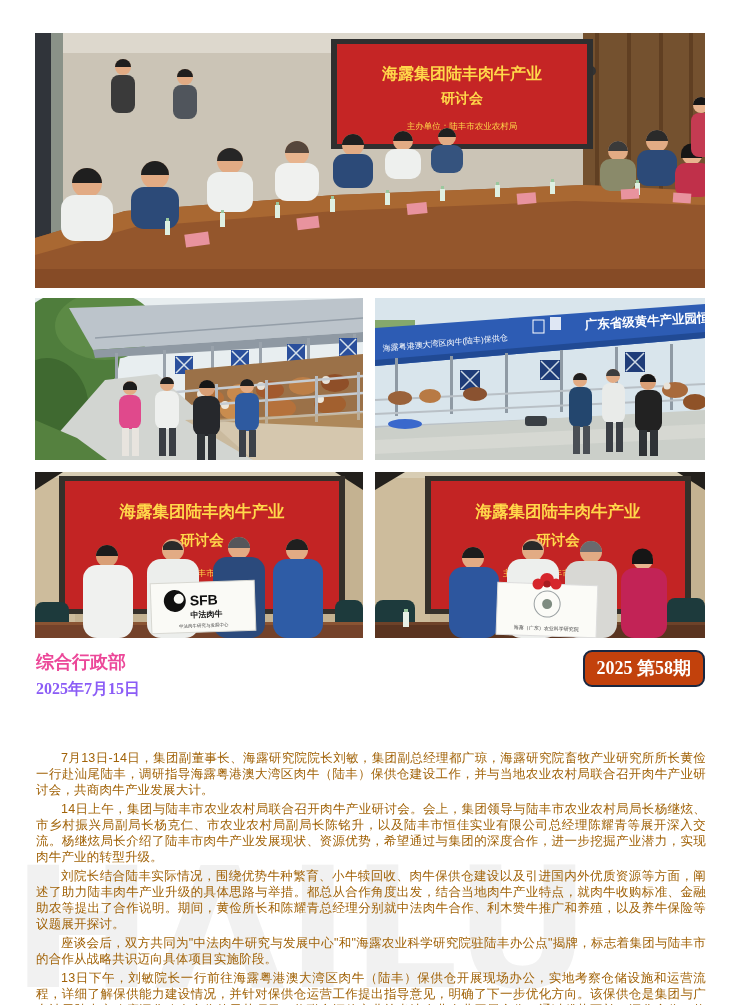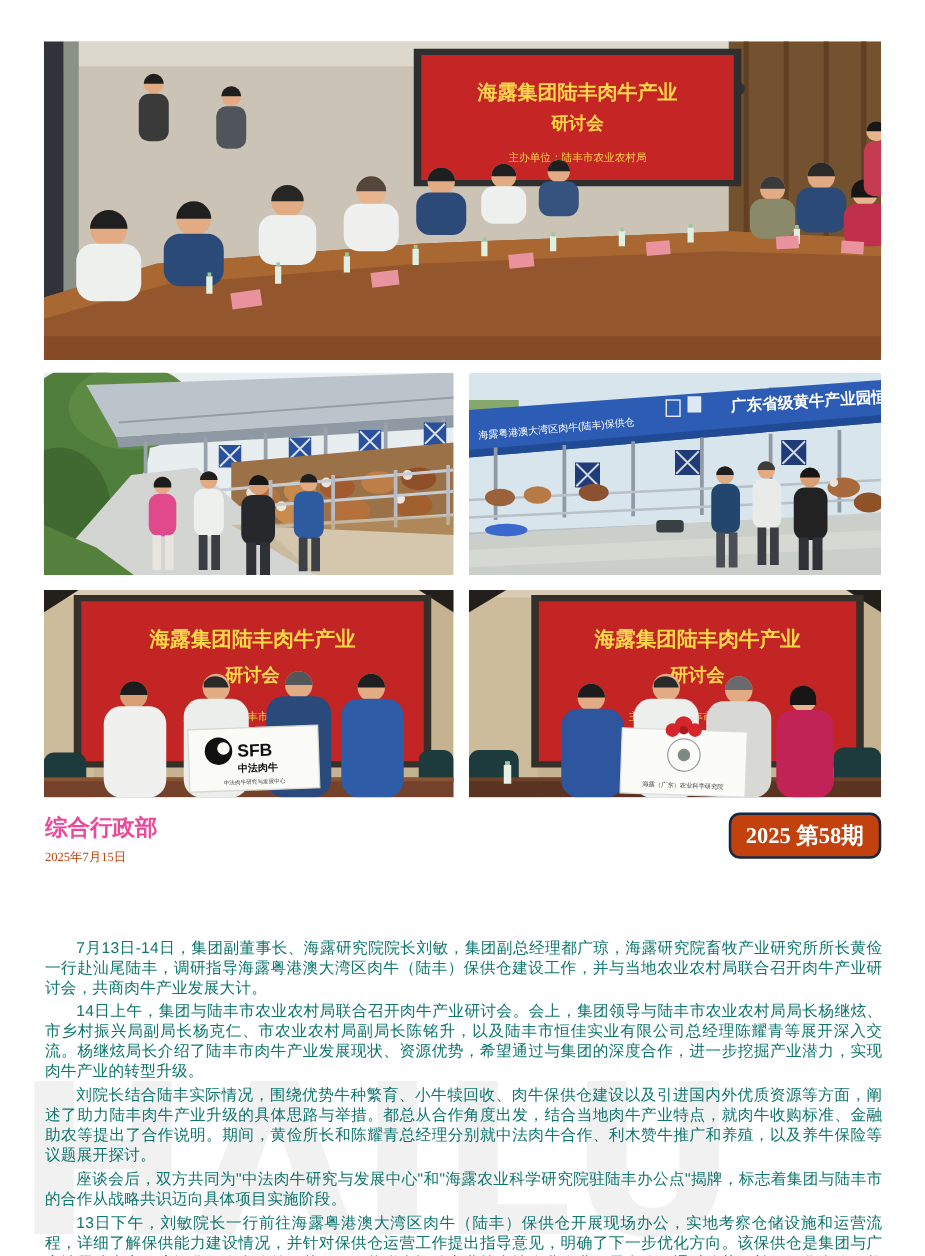--- a/index.html
+++ b/index.html
@@ -8,30 +8,30 @@
   .watermark{position:absolute;left:12px;top:845px;font-family:"DejaVu Sans",sans-serif;
         font-weight:800;font-size:168px;line-height:1;color:#f1f1f1;letter-spacing:2px;
         z-index:1;user-select:none;}
   .photo{position:absolute;z-index:2;overflow:hidden;}
   .photo svg{display:block;}
   svg text{font-family:"Liberation Sans",sans-serif;}
   .banner-l1{fill:#ffd84a;font-weight:bold;}
   .banner-l3{fill:#ffd84a;}
   .meta{position:absolute;left:36px;top:650px;z-index:3;}
   .dept{font-family:"Liberation Serif",serif;font-weight:bold;font-size:18px;color:#ec4899;}
-  .date{font-family:"Liberation Serif",serif;font-size:10px;color:#c2410c;margin-top:5px;}
+  .date{font-family:"Liberation Serif",serif;font-size:16px;color:#8b5cf6;margin-top:5px;font-weight:bold;}
   .badge{position:absolute;right:35px;top:650px;z-index:3;background:#c2410c;color:#ffffff;
         font-family:"Liberation Serif",serif;font-weight:bold;font-size:18px;
         padding:4px 12px 5px;border-radius:9px;border:2px solid #182741;}
   .headline{position:absolute;left:36px;top:714px;width:670px;z-index:3;display:flex;
         align-items:flex-start;}
   .headline .sq{width:7px;height:7px;background:#1d1d1d;margin:6px 8px 0 0;flex:0 0 auto;}
   .headline .txt{font-size:15.5px;font-weight:bold;color:#161616;letter-spacing:0.3px;line-height:1.3;}
   .article{position:absolute;left:36px;top:750px;width:670px;z-index:3;}
-  .article p{margin:0 0 3px;font-size:12.5px;line-height:16px;color:#0f766e;
+  .article p{margin:0 0 3px;font-size:12.5px;line-height:16px;color:#a16207;
         text-align:justify;text-indent:2em;letter-spacing:0.2px;}
 </style>
 </head>
 <body>
 
 <div class="page">
 
   <div class="watermark">HAILU</div>
 
   <div class="photo" style="left:35px;top:33px;width:670px;height:255px;">

